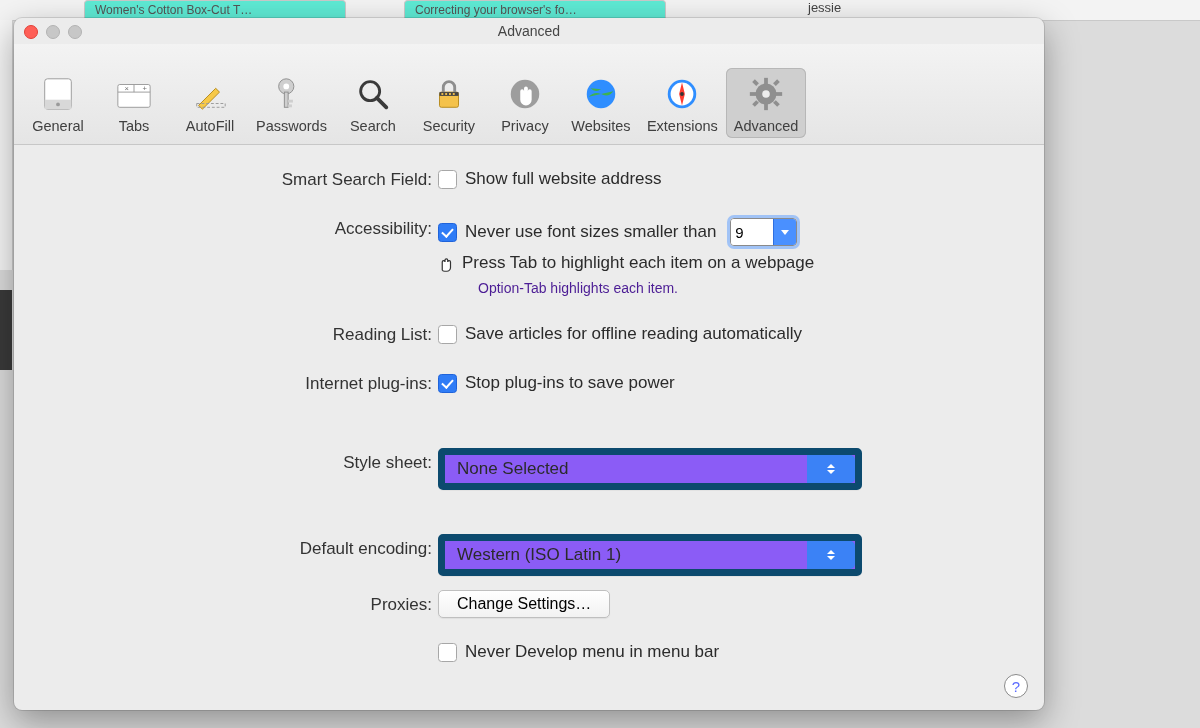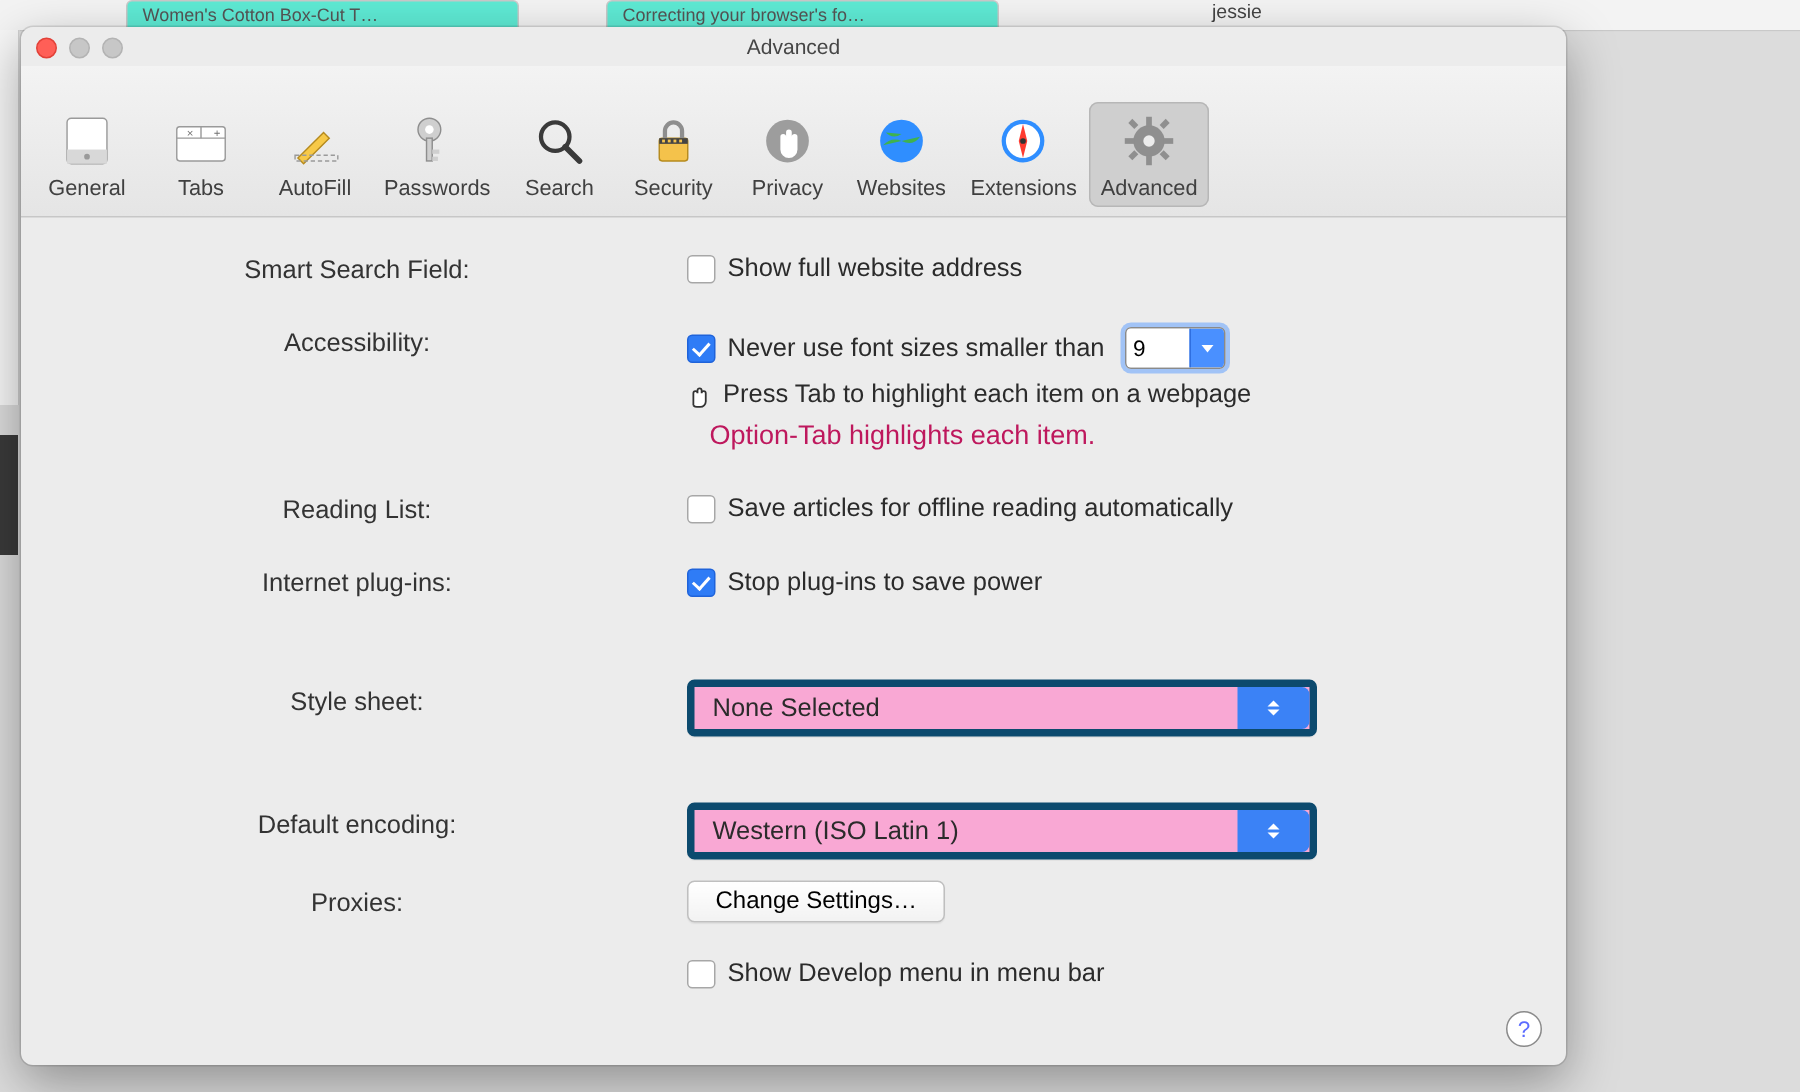--- a/index.html
+++ b/index.html
@@ -30,36 +30,36 @@
   .tb-item{display:flex;flex-direction:column;align-items:center;justify-content:flex-end;
     padding:6px 8px 4px 8px;border-radius:6px;min-width:60px;}
   .tb-item.selected{background:#cfcfcf;box-shadow:inset 0 0 0 1px #b7b7b7;}
   .tb-icon{width:40px;height:40px;display:flex;align-items:center;justify-content:center;margin-bottom:4px;}
   .tb-label{font-size:14.5px;color:#404040;}
   .tb-icon svg{width:38px;height:38px;}
   
   .content{padding:24px 30px 20px 30px;}
   .row{display:flex;align-items:flex-start;margin-bottom:12px;}
   .row.gap{margin-top:28px;}
-  .lab{width:388px;text-align:center;padding-right:26px;padding-top:1px;color:#333;}
+  .lab{width:388px;text-align:right;padding-right:6px;padding-top:1px;color:#333;}
   .val{flex:1;display:flex;flex-direction:column;align-items:flex-start;}
   .line{display:flex;align-items:center;gap:8px;}
   .chk{appearance:none;-webkit-appearance:none;width:17px;height:17px;border:1px solid #a7a7a7;border-radius:3.5px;
     background:#fff;display:inline-flex;align-items:center;justify-content:center;flex:0 0 auto;}
   .chk.checked{background:#2f7cf6;border-color:#1f63da;}
   .chk.checked::after{content:"";width:9px;height:5px;border:2px solid #fff;border-top:none;border-right:none;
     transform:rotate(-48deg);margin-bottom:2px;}
-  .note{font-size:18px;color:#be185d;margin-left:15px;margin-top:6px;}
+  .note{font-size:14px;color:#4c1d95;margin-left:40px;margin-top:6px;}
   .cursor{width:22px;height:22px;margin-left:-4px;margin-right:-2px;}
   .stepper{display:inline-flex;align-items:stretch;height:26px;border:1px solid #8a8a8a;border-radius:4px;overflow:hidden;
     margin-left:6px;box-shadow:0 0 0 3px rgba(101,163,255,.55);}
   .stepper input{width:34px;border:none;padding:0 4px;font-size:15px;background:#fff;text-align:left;}
   .stepper .btn{width:22px;background:#4a90ff;display:flex;align-items:center;justify-content:center;border-left:1px solid #2f6fe0;}
   .stepper .btn::after{content:"";width:0;height:0;border-left:4px solid transparent;border-right:4px solid transparent;border-top:5px solid #fff;}
-  .select{display:flex;align-items:center;width:410px;height:28px;background:#f9a8d4;border:5px solid #0c4a6e;border-radius:5px;
+  .select{display:flex;align-items:center;width:410px;height:28px;background:#8b5cf6;border:7px solid #0c4a6e;border-radius:5px;
     box-shadow:0 1px 0 rgba(0,0,0,.04);position:relative;text-align:right;}
   .select span{padding:0 12px;}
   .select .knob{position:absolute;right:0;top:0;bottom:0;width:24px;background:#3b82f6;border-radius:0 5px 5px 0;
     display:flex;flex-direction:column;align-items:center;justify-content:center;gap:2px;}
   .select .knob::before,.select .knob::after{content:"";width:0;height:0;border-left:4px solid transparent;border-right:4px solid transparent;}
   .select .knob::before{border-bottom:4px solid #fff;}
   .select .knob::after{border-top:4px solid #fff;}
   .btn-push{height:28px;padding:0 18px;border:1px solid #bfbfbf;border-radius:5px;background:linear-gradient(#ffffff,#f2f2f2);
     box-shadow:0 1px 1px rgba(0,0,0,.06);font-size:16px;display:inline-flex;align-items:center;}
   .help{position:absolute;right:16px;bottom:12px;width:22px;height:22px;border:1.5px solid #8a8a8a;border-radius:50%;
@@ -282,21 +282,21 @@
       <div class="val">
         <button class="btn-push">Change Settings…</button>
       </div>
     </div>
 
     <div class="row" style="margin-top:24px">
       <div class="lab"></div>
       <div class="val">
         <label class="line">
           <span class="chk"></span>
-          <span>Show Develop menu in menu bar</span>
+          <span>Never Develop menu in menu bar</span>
         </label>
       </div>
     </div>
 
   </div>
 
   <div class="help">?</div>
 </div>
 
 </body></html>

